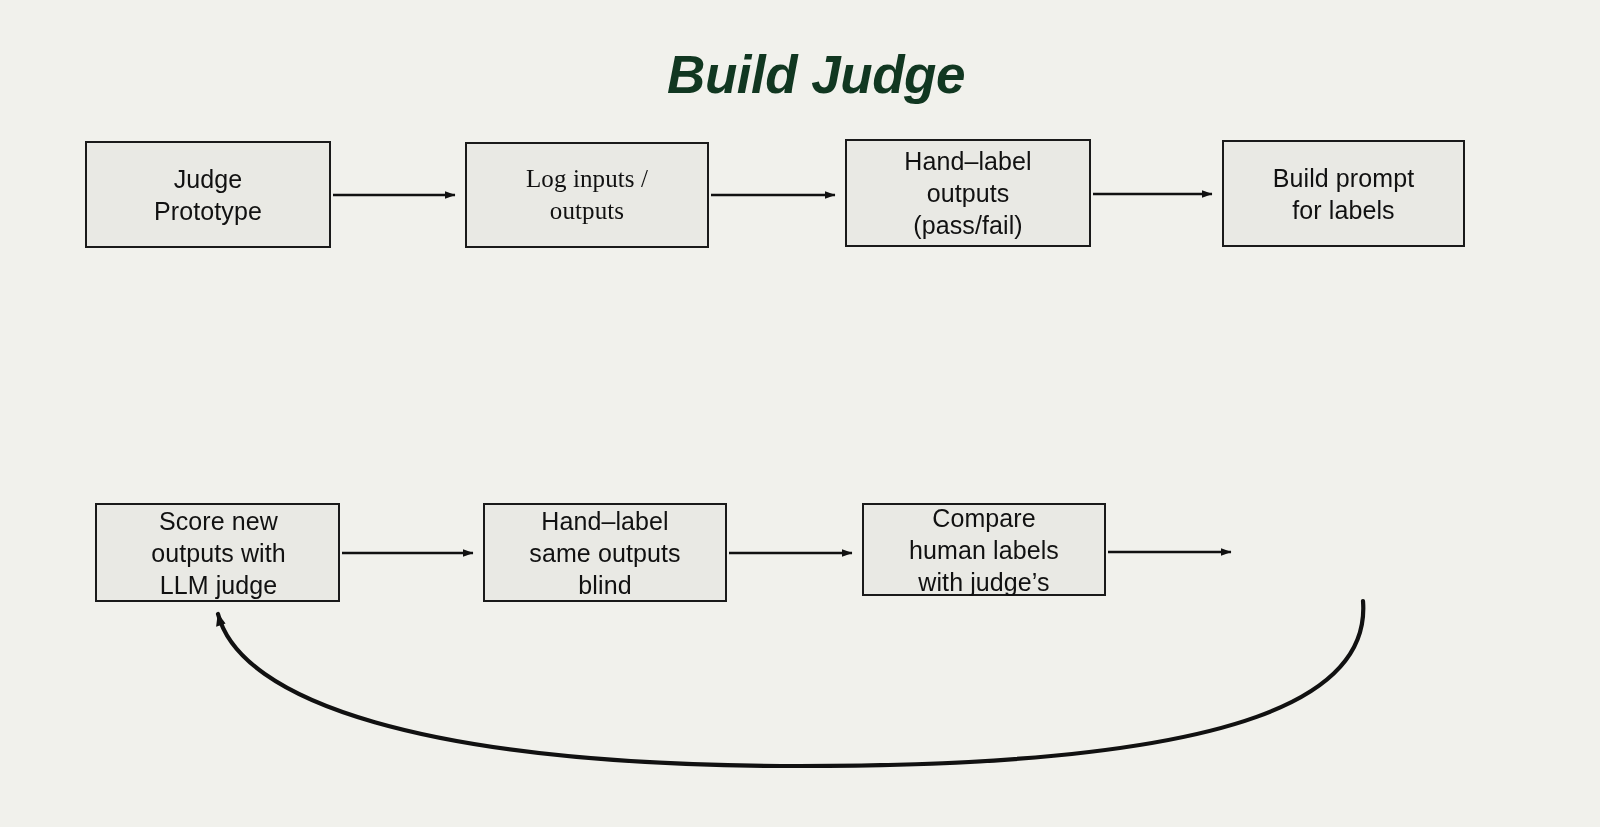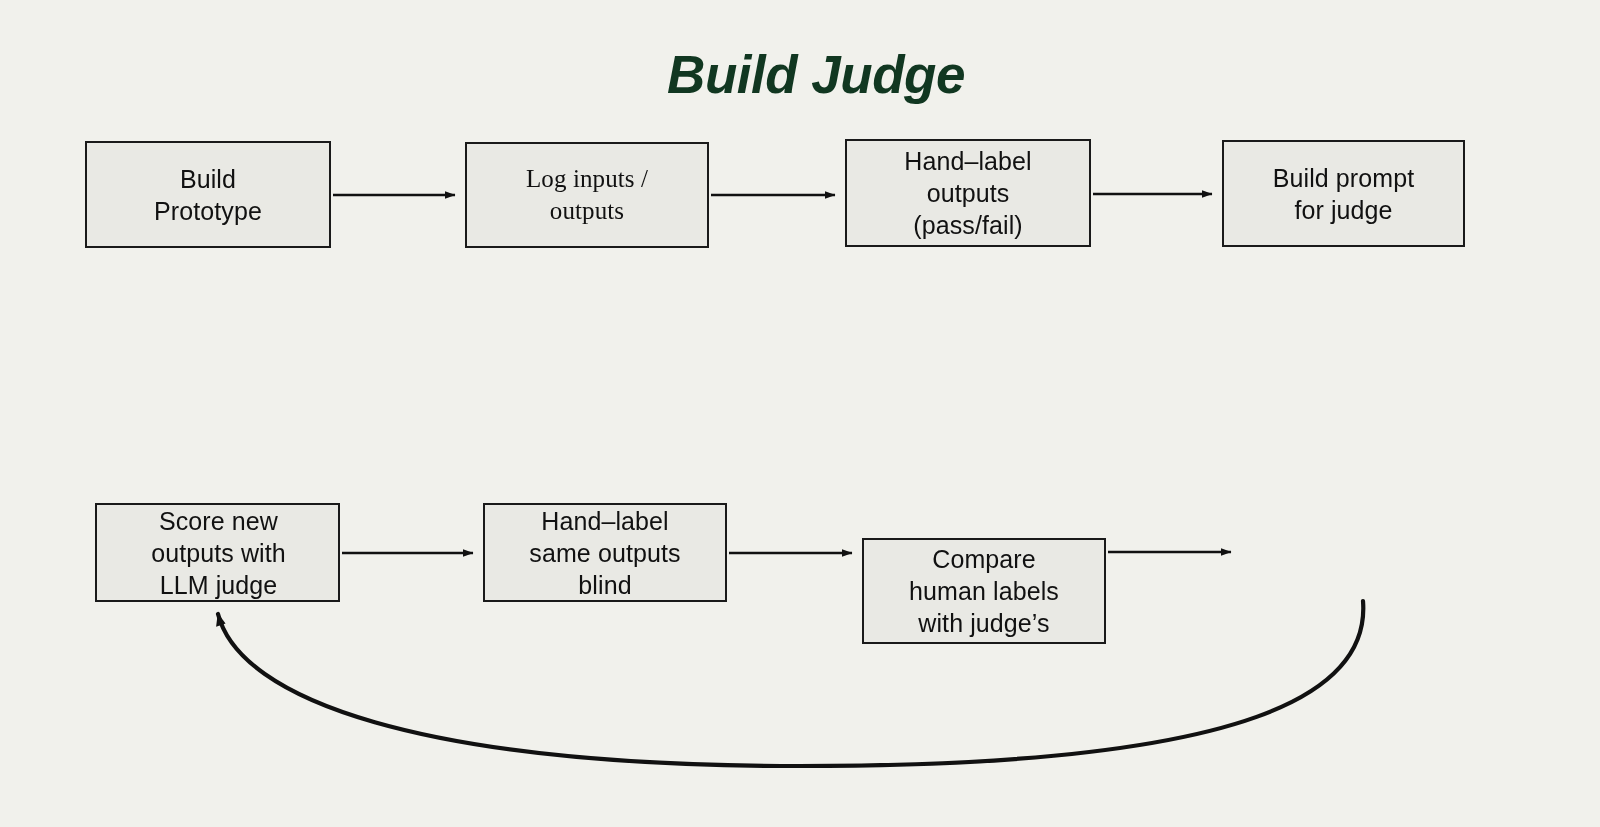--- a/index.html
+++ b/index.html
@@ -53,51 +53,51 @@
 
   
   #node-build-prototype   { left: 85px;   top: 141px; width: 246px; height: 107px; }
   #node-log-io            { left: 465px;  top: 142px; width: 244px; height: 106px; font-family: Liberation Serif, serif; }
   #node-hand-label-pf     { left: 845px;  top: 139px; width: 246px; height: 108px; }
   #node-build-prompt      { left: 1222px; top: 140px; width: 243px; height: 107px; }
 
   
   #node-score-new         { left: 95px;   top: 503px; width: 245px; height: 99px; padding-left: 8px; }
   #node-hand-label-blind  { left: 483px;  top: 503px; width: 244px; height: 99px; }
-  #node-compare-labels    { left: 862px;  top: 503px; width: 244px; height: 106px; margin-top: 35px; }
+  #node-compare-labels    { left: 862px;  top: 503px; width: 244px; height: 93px; }
   #node-iterate-prompt    { left: 1241px; top: 501px; width: 245px; height: 99px; }
 
   #edges {
     position: absolute;
     left: 0;
     top: 0;
     width: 1600px;
     height: 827px;
     pointer-events: none;
   }
 </style>
 </head>
 <body>
 
 <div id="canvas">
 
   <div class="section-title" id="title-build">Build Judge</div>
 
-  <div class="node" id="node-build-prototype">Build
+  <div class="node" id="node-build-prototype">Judge
 Prototype</div>
 
   <div class="node" id="node-log-io">Log inputs /
 outputs</div>
 
   <div class="node" id="node-hand-label-pf">Hand–label
 outputs
 (pass/fail)</div>
 
   <div class="node" id="node-build-prompt">Build prompt
-for judge</div>
+for labels</div>
 
 
   <div class="node" id="node-score-new">Score new
 outputs with
 LLM judge</div>
 
   <div class="node" id="node-hand-label-blind">Hand–label
 same outputs
 blind</div>
 

